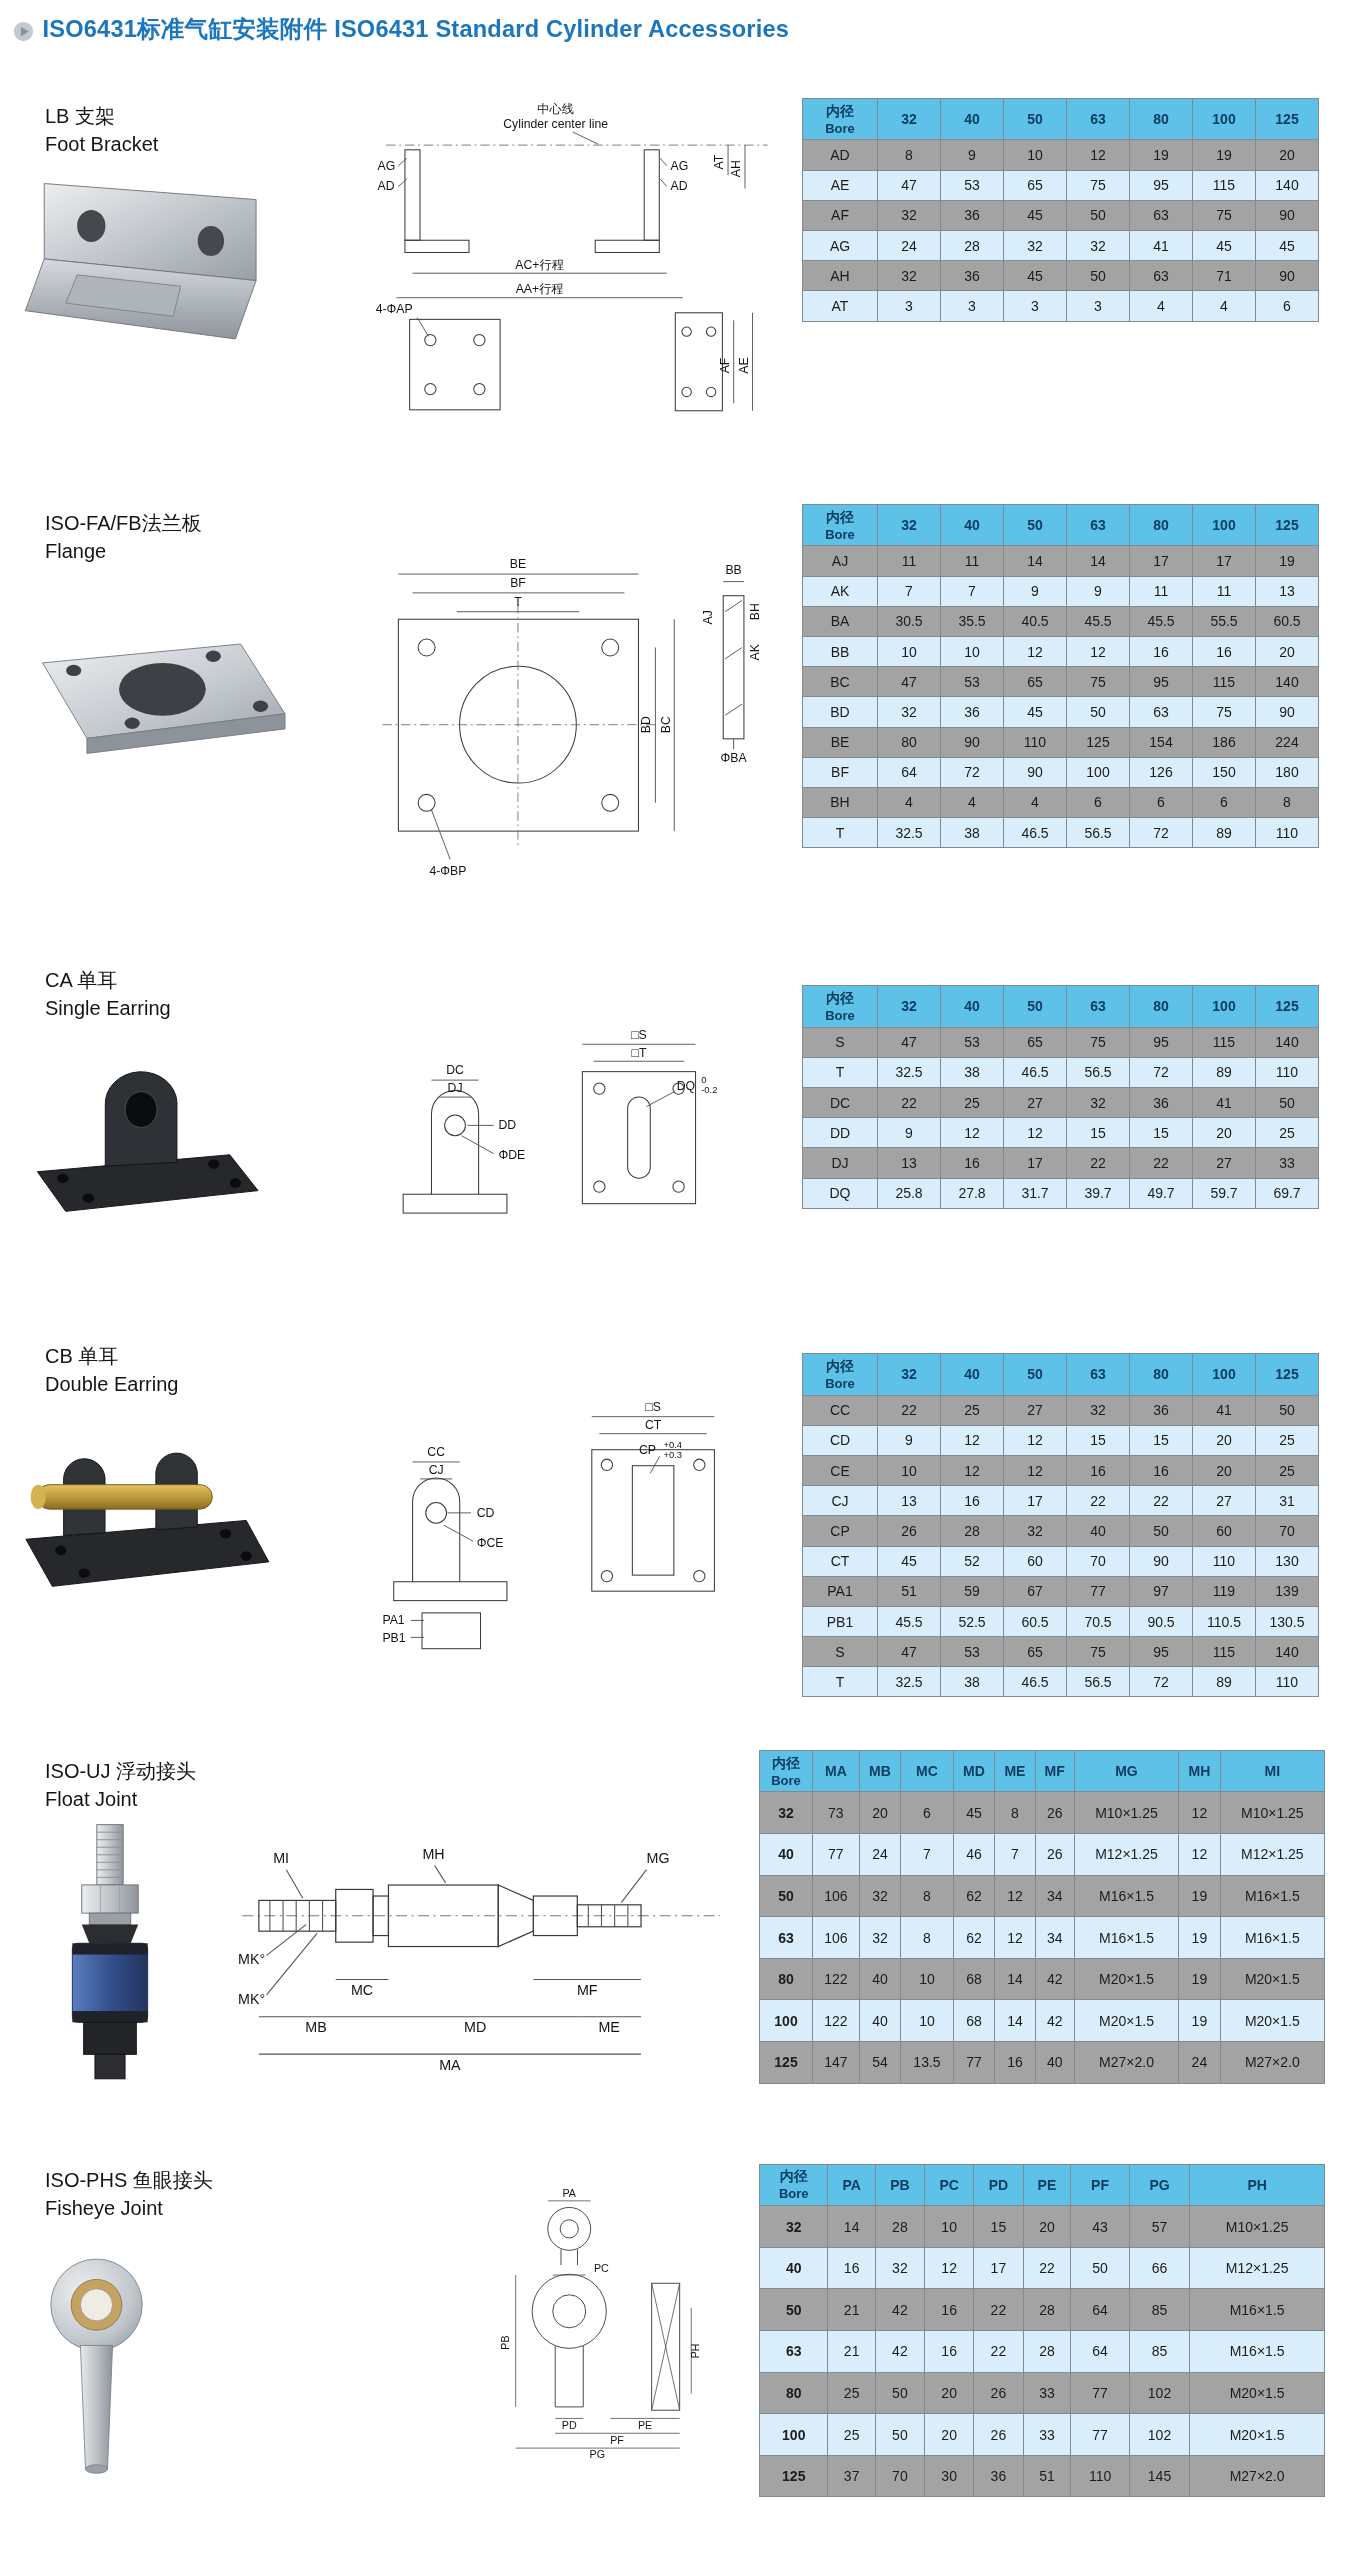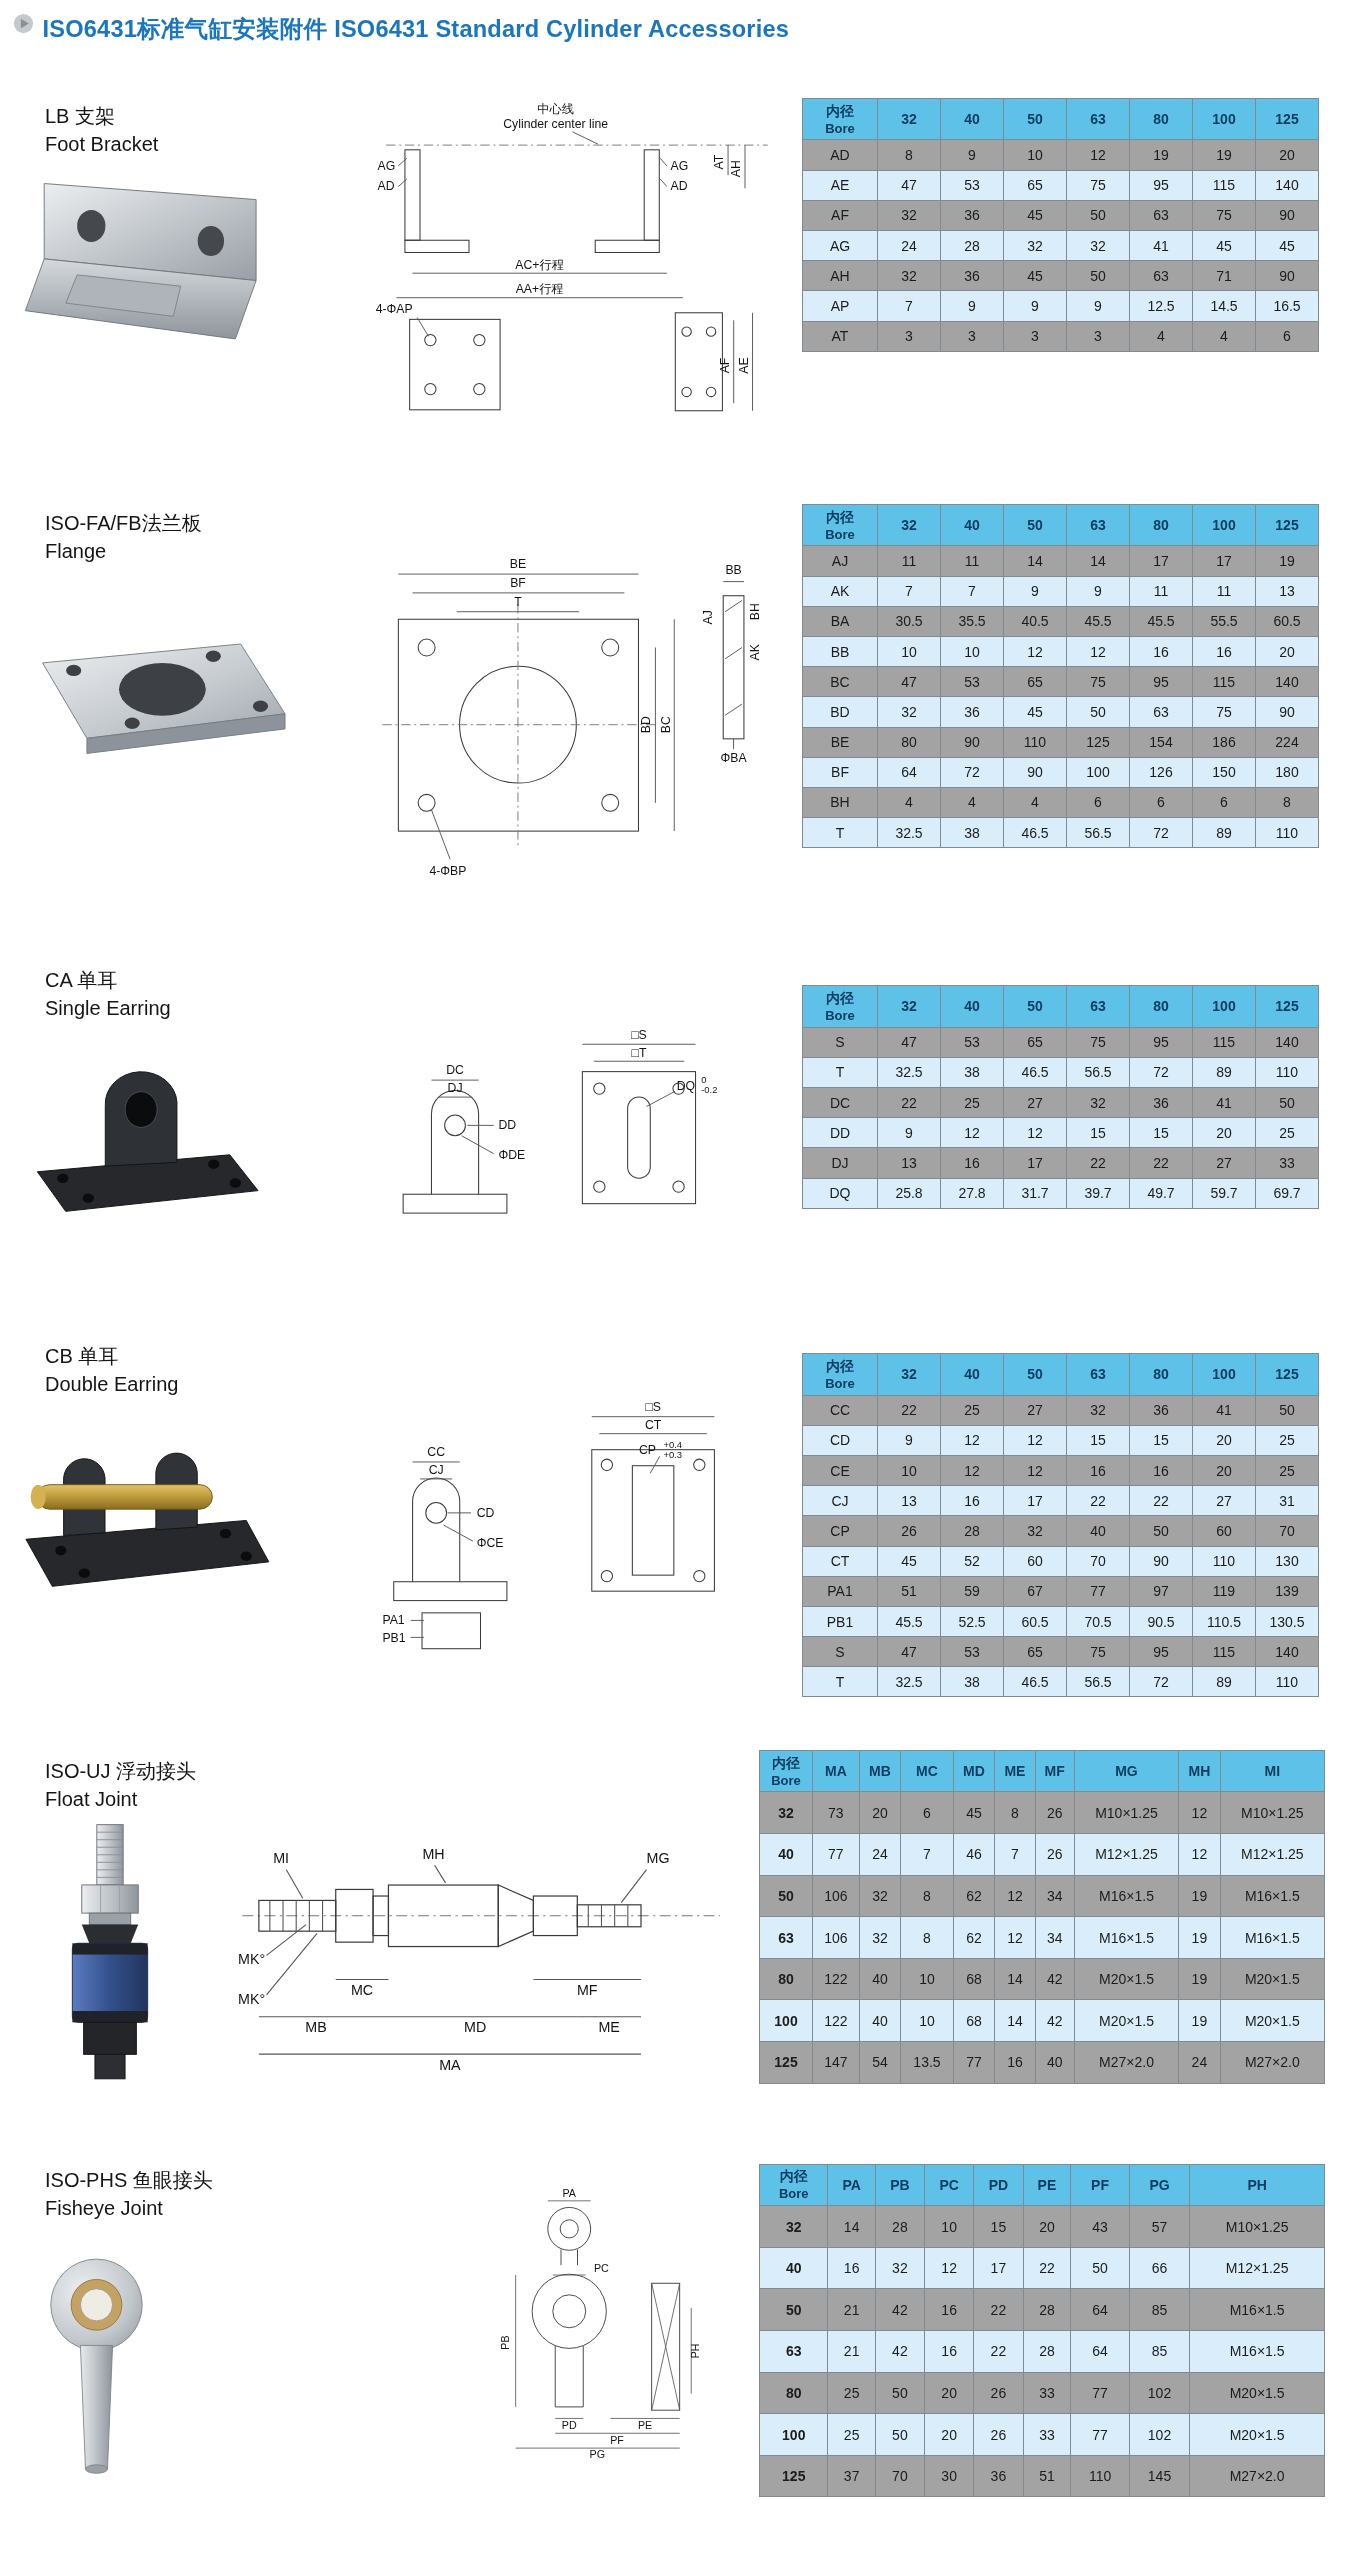--- a/index.html
+++ b/index.html
@@ -1,18 +1,18 @@
 <!DOCTYPE html>
 <html style="font-size:15px"><head>
 <meta charset="utf-8">
 <style>
 *{margin:0;padding:0;box-sizing:border-box}
 html,body{background:#fff}
 body{width:1351px;height:2576px;position:relative;font-family:"Liberation Sans","DejaVu Sans",sans-serif;color:#111;overflow:hidden}
-.page-header{position:absolute;top:13px;left:13px;display:flex;align-items:flex-start;gap:8.5px}
+.page-header{position:absolute;top:13px;left:13px;display:flex;align-items:flex-end;gap:8.5px}
 .page-header h1{font-size:23.6px;font-weight:700;color:#1b76bd;letter-spacing:0.2px}
 .sec{position:absolute;left:0;width:1230px}
 .sec-title{position:absolute;left:45px;font-size:20px;line-height:1.4;color:#151515}
 .photo,.drawing,.twrap{position:absolute}
 table.dim{border-collapse:collapse;background:#a3a3a3;font-size:14px;color:#1c1c1c}
 table.dim th,table.dim td{border:0.9px solid #7f8b91;text-align:center;vertical-align:middle}
 table.dim thead th{background:#5ec2e8;color:#0e3e63;font-weight:700;padding:3.8px 2.8px}
 table.dim td{padding:6.6px 2.8px}
 table.dim tbody tr:nth-child(even) td{background:#d9eefa}
 table.std{width:517px;table-layout:fixed}
@@ -176,30 +176,20 @@
             <td>AH</td>
             <td>32</td>
             <td>36</td>
             <td>45</td>
             <td>50</td>
             <td>63</td>
             <td>71</td>
             <td>90</td>
           </tr>
           <tr>
-            <td>AP</td>
-            <td>7</td>
-            <td>9</td>
-            <td>9</td>
-            <td>9</td>
-            <td>12.5</td>
-            <td>14.5</td>
-            <td>16.5</td>
-          </tr>
-          <tr>
             <td>AT</td>
             <td>3</td>
             <td>3</td>
             <td>3</td>
             <td>3</td>
             <td>4</td>
             <td>4</td>
             <td>6</td>
           </tr>
         </tbody>

